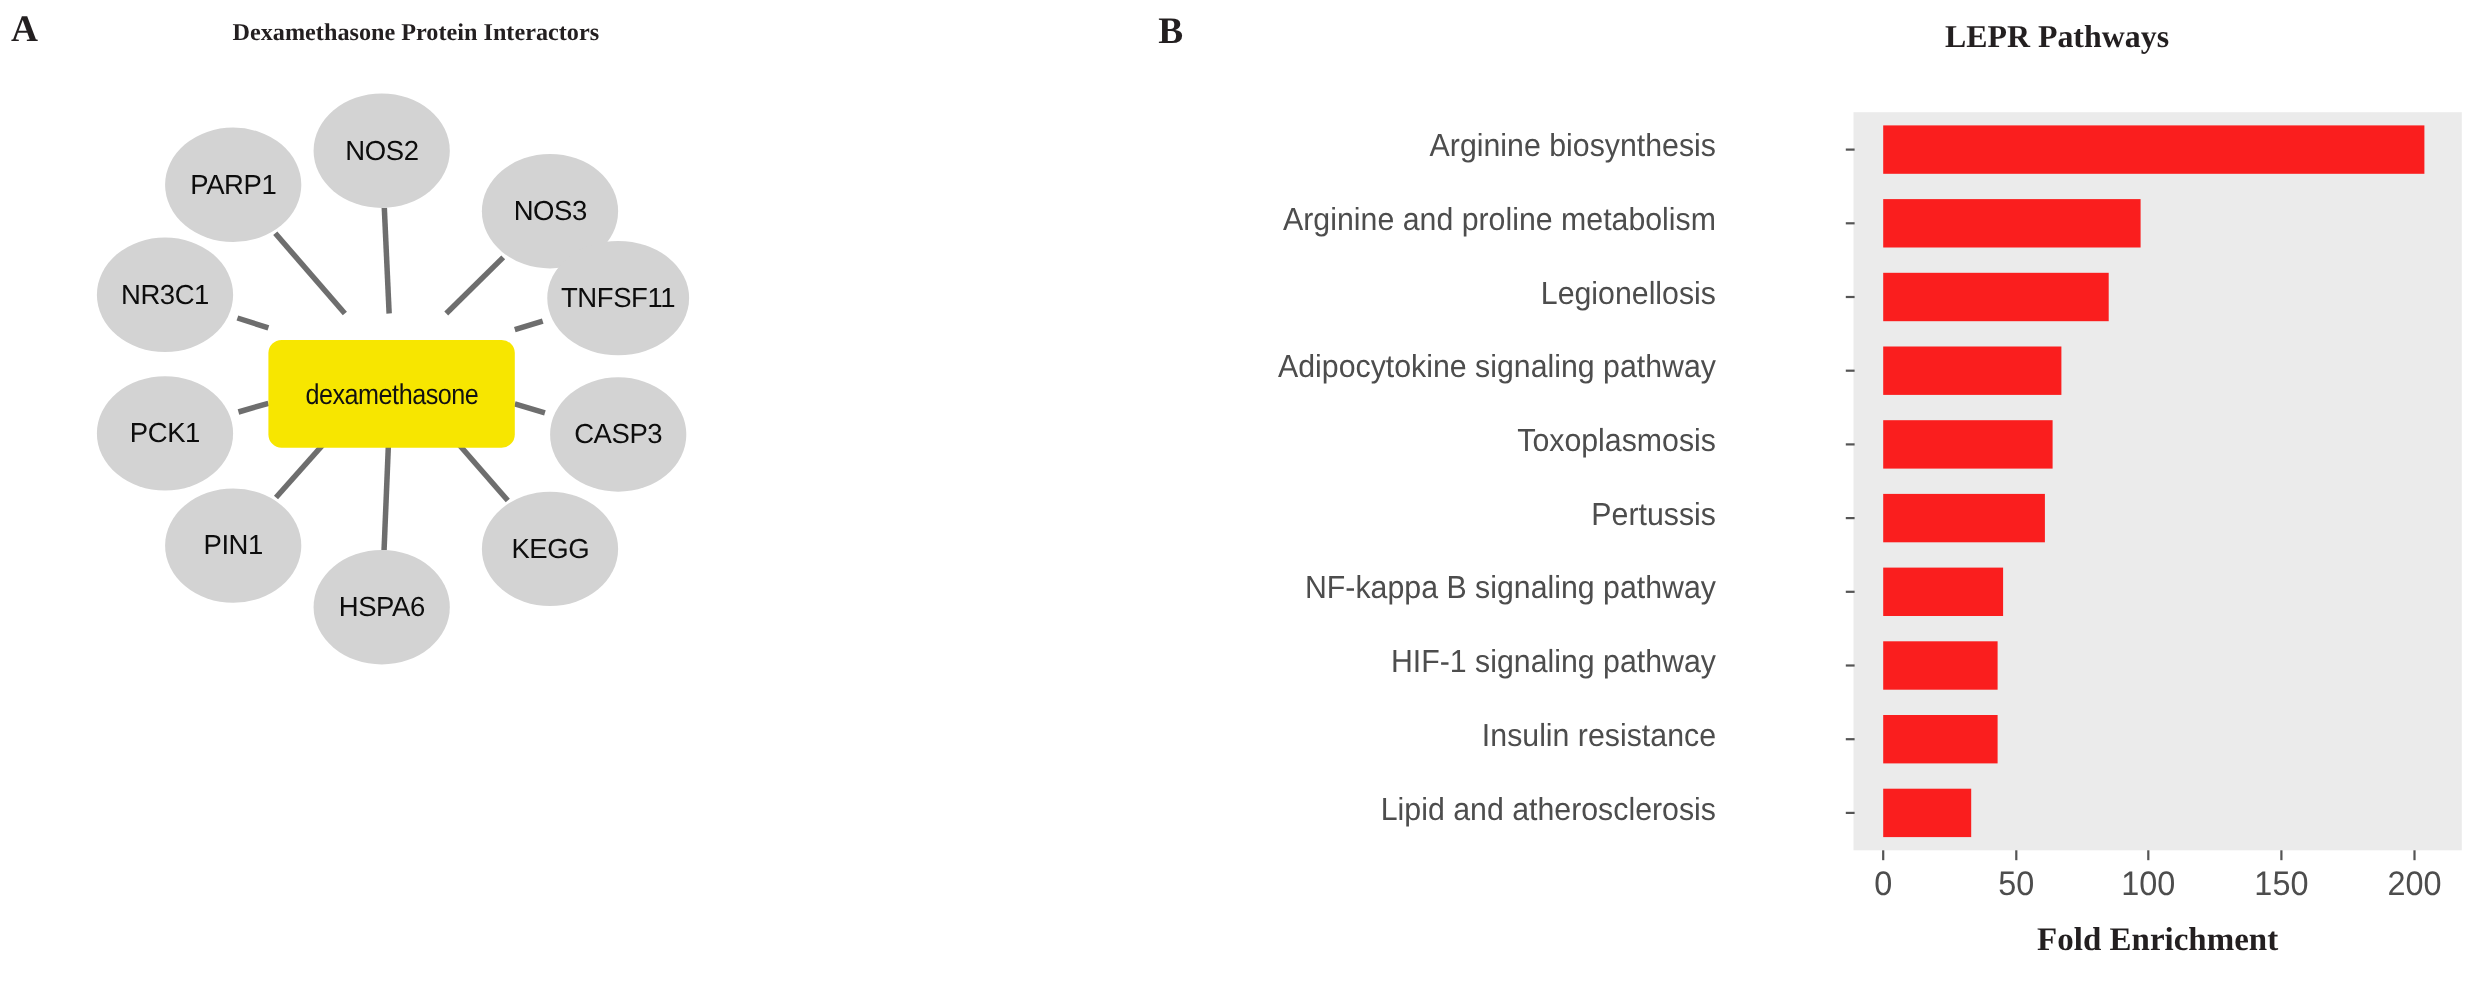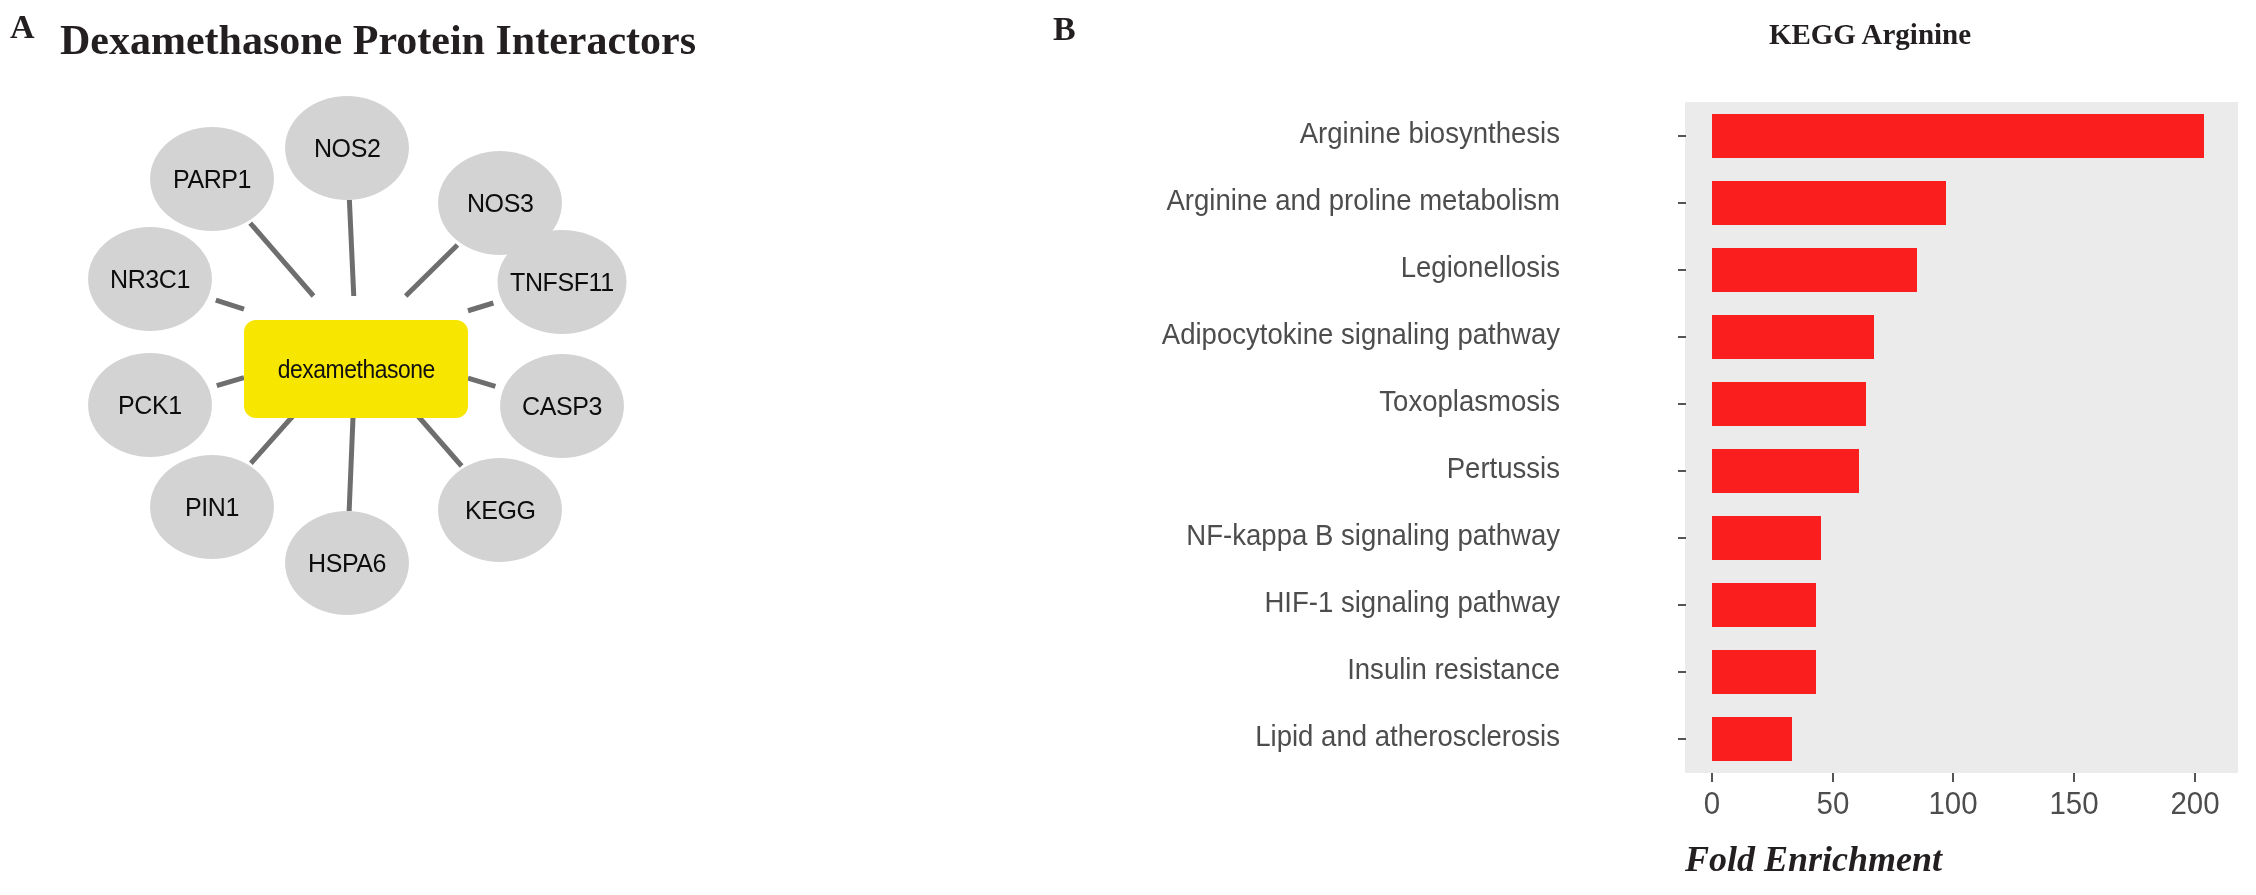--- a/index.html
+++ b/index.html
@@ -32,33 +32,33 @@
     position: absolute;
     font-family: "Liberation Serif", serif;
     font-weight: bold;
     color: #231f20;
     white-space: nowrap;
   }
   #network-title {
     left: 0; top: 16px;
     width: 756px;
     text-align: center;
-    font-size: 42px;
+    font-size: 22px;
   }
   #kegg-title {
     left: 1490px; top: 18px;
     width: 760px;
     text-align: center;
     font-size: 29px;
   }
 
   
   #network-panel {
     position: absolute;
-    left: 0; top: 55px;
+    left: 0; top: 44px;
     width: 760px; height: 840px;
   }
   #network-svg {
     position: absolute;
     left: 0; top: 0;
     width: 760px; height: 800px;
   }
   .node {
     position: absolute;
     display: flex;
@@ -152,26 +152,26 @@
     font-family: "Liberation Sans", sans-serif;
     font-size: 31px;
     color: #4d4d4d;
     transform: translateX(-50%) scaleX(0.95);
     white-space: nowrap;
   }
   #xaxis-title {
     position: absolute;
     left: 685px; top: 838px;
     width: 553px;
+    text-align: center;
     font-family: "Liberation Serif", serif;
     font-weight: bold;
-    font-size: 36px;
+    font-size: 30px;
     color: #231f20;
     white-space: nowrap;
-    font-style: italic;
   }
 </style>
 </head>
 <body>
 
 <div class="panel-letter" id="panel-letter-a">A</div>
 
 <div class="panel-title" id="network-title">Dexamethasone Protein Interactors</div>
 
 <div id="network-panel">
@@ -221,21 +221,21 @@
         <span>PARP1</span>
       </div>
     </div>
   <div id="node-center" style="left: 244px; top: 241px; width: 224px; height: 98px; background: rgb(247, 230, 0); margin-top: 24px;">
     <span>dexamethasone</span>
   </div>
 </div>
 
 <div class="panel-letter" id="panel-letter-b">B</div>
 
-<div class="panel-title" id="kegg-title">KEGG Arginine</div>
+<div class="panel-title" id="kegg-title">LEPR Pathways</div>
 
 <div id="kegg-panel">
   <div id="plot-area">
     <div id="bars-layer">
         <div class="bar-row" style="top: 0px; height: 67.1px; width: 100%;">
           <div class="bar" title="Arginine biosynthesis: 204" style="width: 492.447px; background: rgb(250, 30, 30); margin-left: 27px;"></div>
         </div>
         <div class="bar-row" style="top: 67.1px; height: 67.1px; width: 100%;">
           <div class="bar" title="Arginine and proline metabolism: 97" style="width: 234.153px; background: rgb(250, 30, 30); margin-left: 27px;"></div>
         </div>

